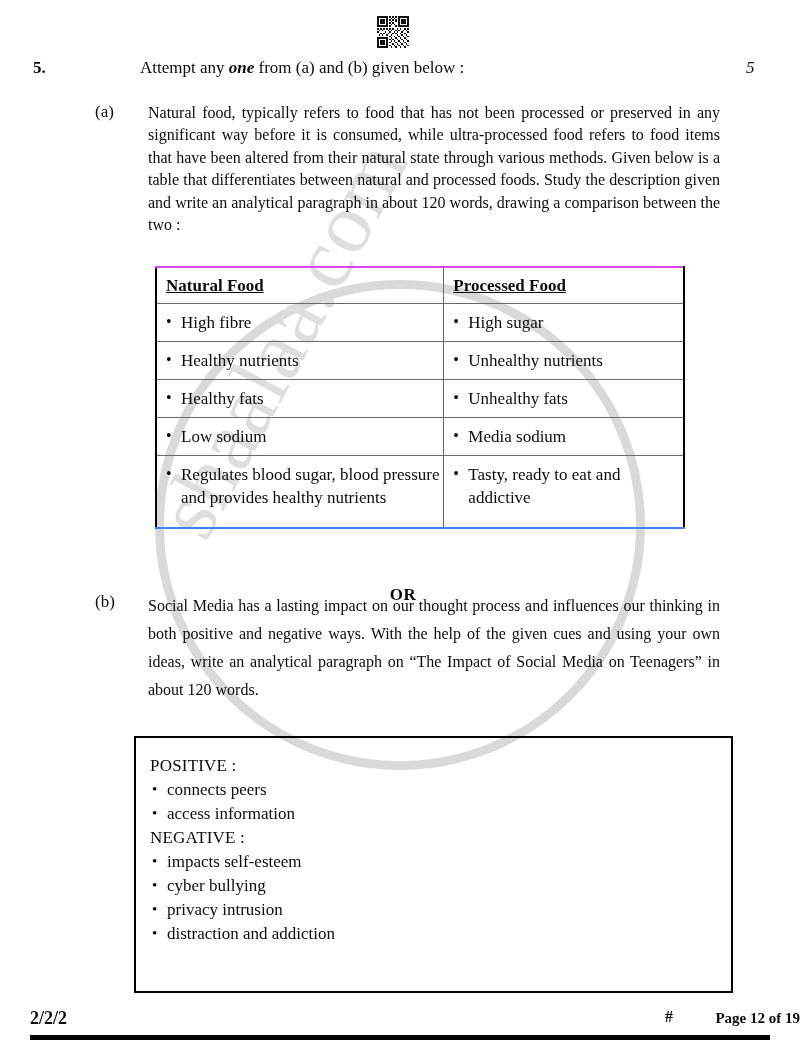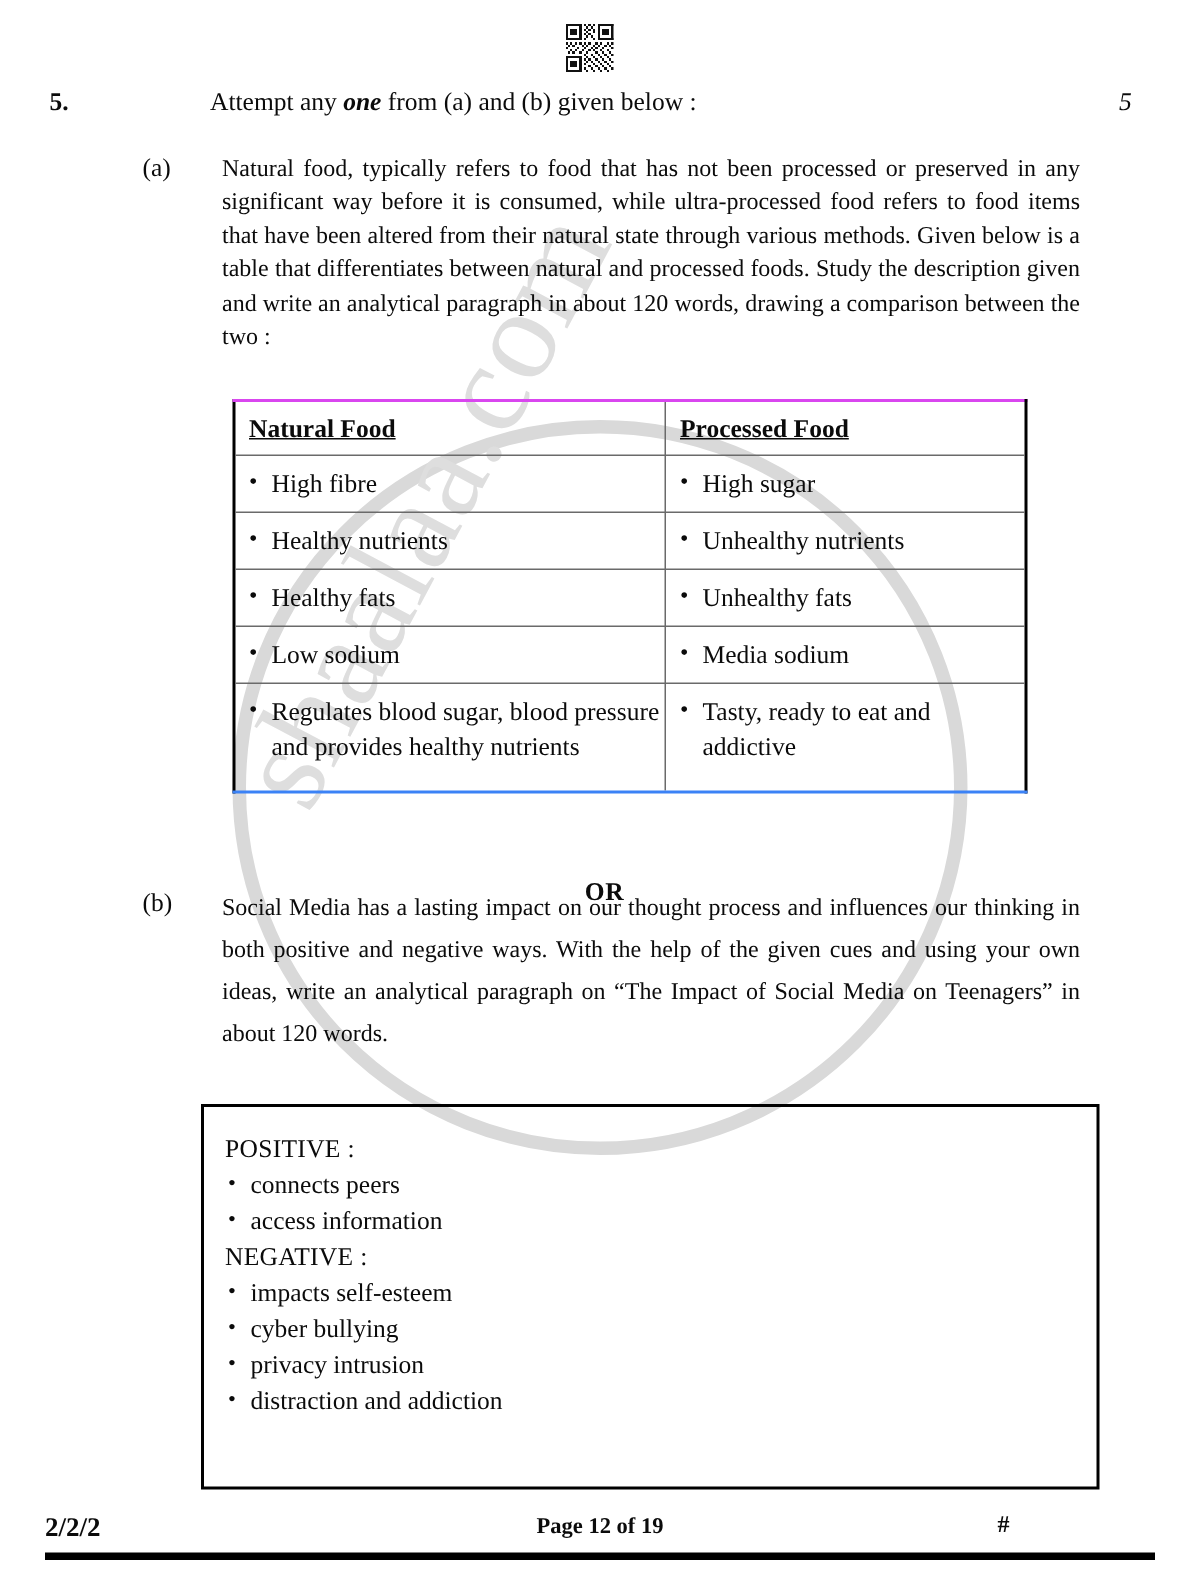--- a/index.html
+++ b/index.html
@@ -162,21 +162,21 @@
   }
   #footer .row {
     position: relative; height: 22px; width: 800px;
   }
   #footer-code {
     position: absolute; left: 30px; top: 0;
     font-weight: bold; font-size: 18px;
   }
   #footer-page {
     position: absolute; left: 0; top: 2px; width: 800px;
-    text-align: center; font-weight: bold; font-size: 15px;
+    text-align: right; font-weight: bold; font-size: 15px;
   }
   #footer-hash {
     position: absolute; left: 665px; top: 0;
     font-weight: bold; font-size: 16px;
   }
   #footer-rule {
     position: absolute; left: 30px; top: 27px;
     width: 740px; height: 5px; background: #000;
   }
 </style>

